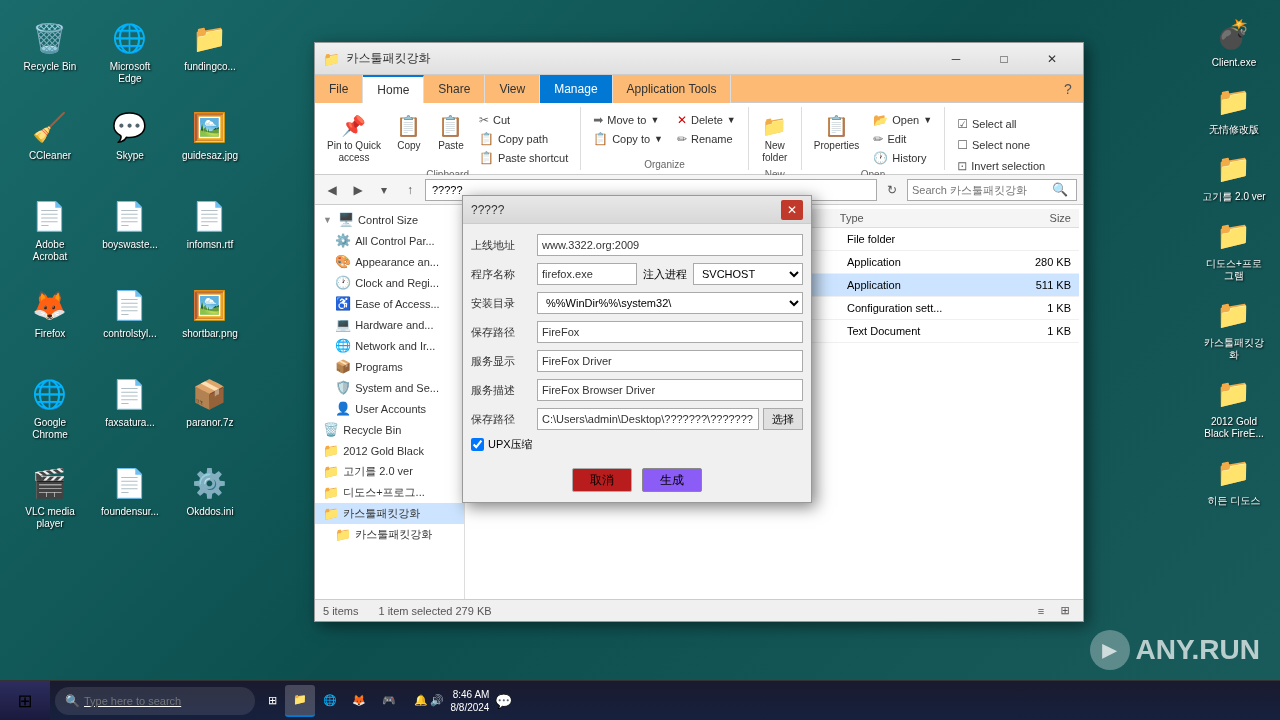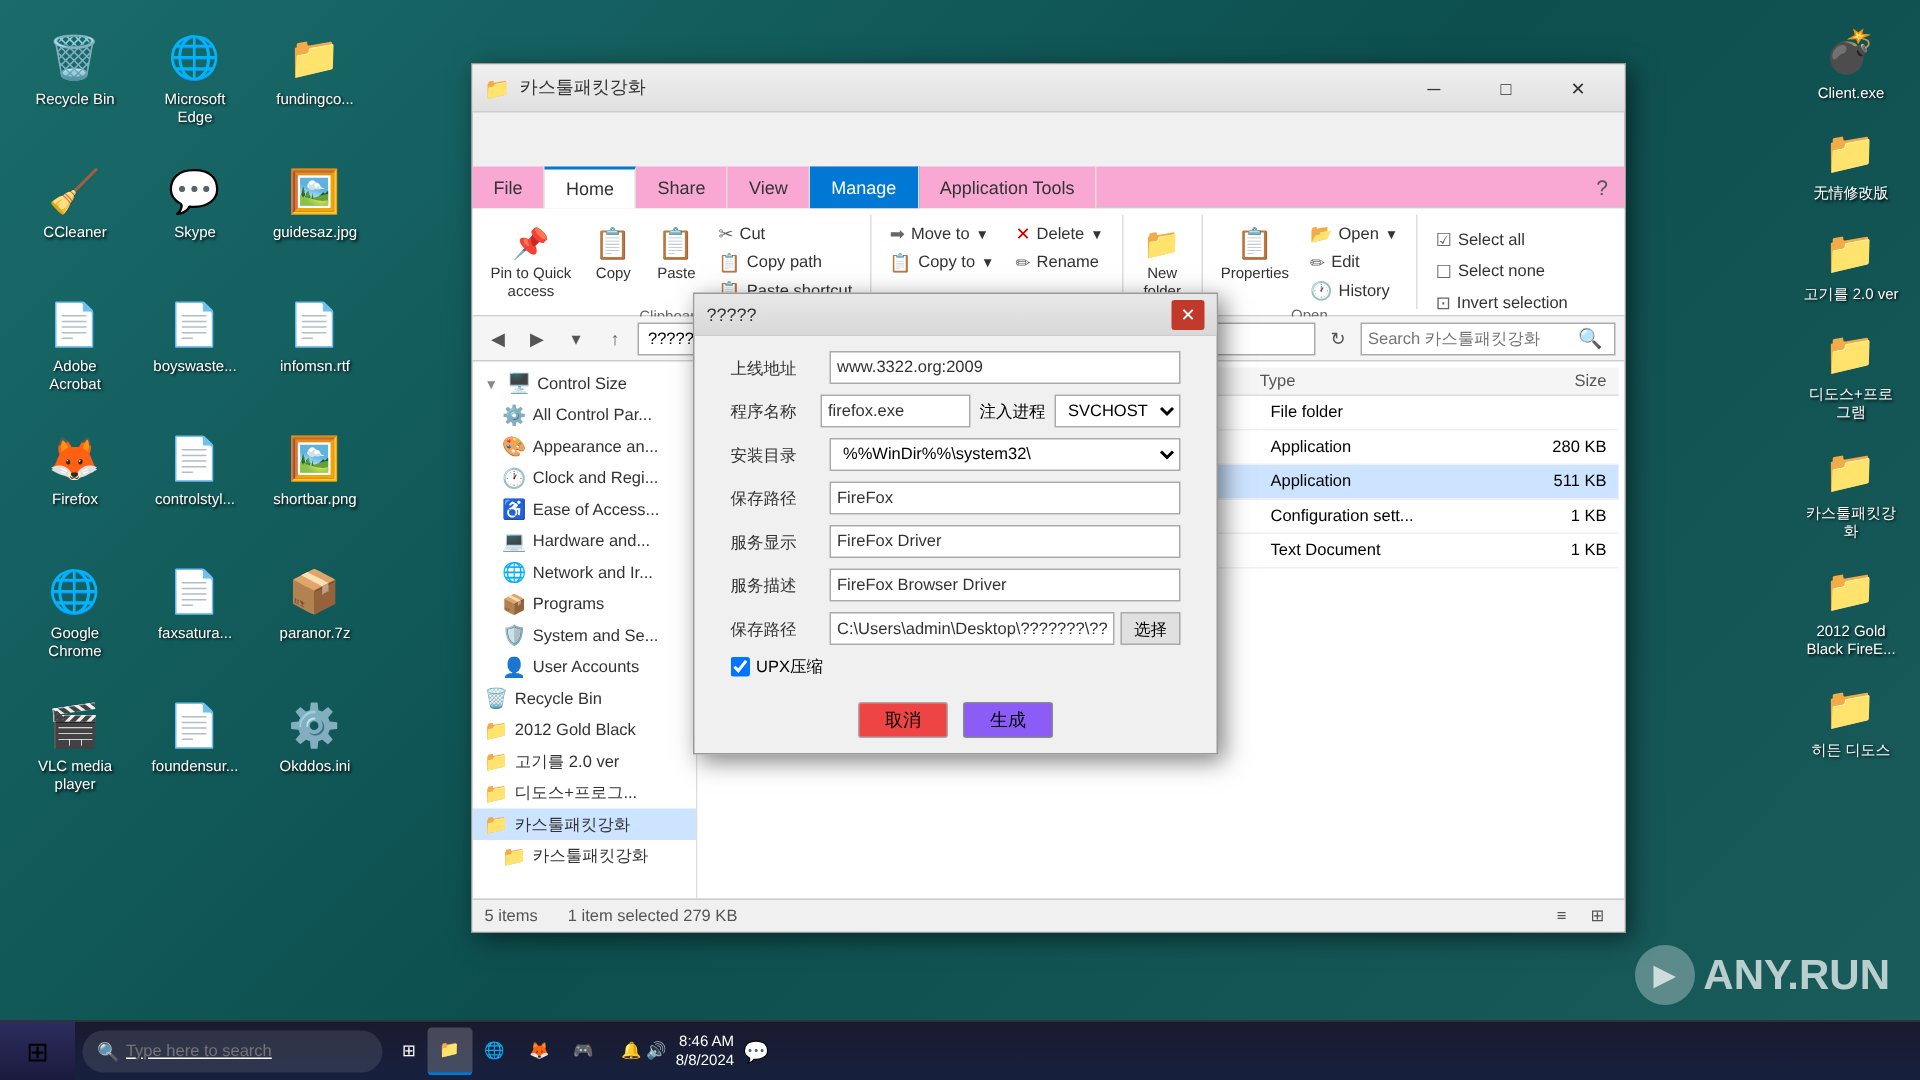--- a/index.html
+++ b/index.html
@@ -163,23 +163,22 @@
       height: 32px;
       display: flex;
       align-items: center;
       justify-content: center;
       cursor: pointer;
       font-size: 12px;
       color: #333;
     }
     .ribbon-tabs {
       display: flex;
-      background: #f9a8d4;
+      background: #fdba74;
       height: 28px;
-      margin-top: 36px;
     }
     .ribbon-tab {
       padding: 0 14px;
       display: flex;
       align-items: center;
       font-size: 12px;
       color: #333;
       cursor: pointer;
       border-right: 1px solid #ddd;
     }
@@ -421,21 +420,21 @@
       display: flex;
       align-items: center;
       justify-content: center;
       cursor: pointer;
       font-size: 12px;
       background: #c0392b;
       color: white;
       border-radius: 2px;
     }
     .dialog-body {
-      padding: 10px 24px;
+      padding: 10px 8px;
       display: flex;
       flex-direction: column;
       gap: 7px;
     }
     .dialog-row {
       display: flex;
       align-items: center;
       gap: 6px;
       font-size: 12px;
     }
@@ -483,21 +482,21 @@
     .dialog-buttons {
       display: flex;
       justify-content: center;
       gap: 10px;
       padding: 6px 12px 10px;
     }
     .dlg-btn {
       min-width: 60px;
       height: 24px;
       border: 1px solid #aaa;
-      background: #ef4444;
+      background: #b91c1c;
       cursor: pointer;
       font-size: 12px;
       border-radius: 2px;
     }
     .dlg-btn.primary {
       background: #8b5cf6;
       border-color: #888;
     }
 
     

